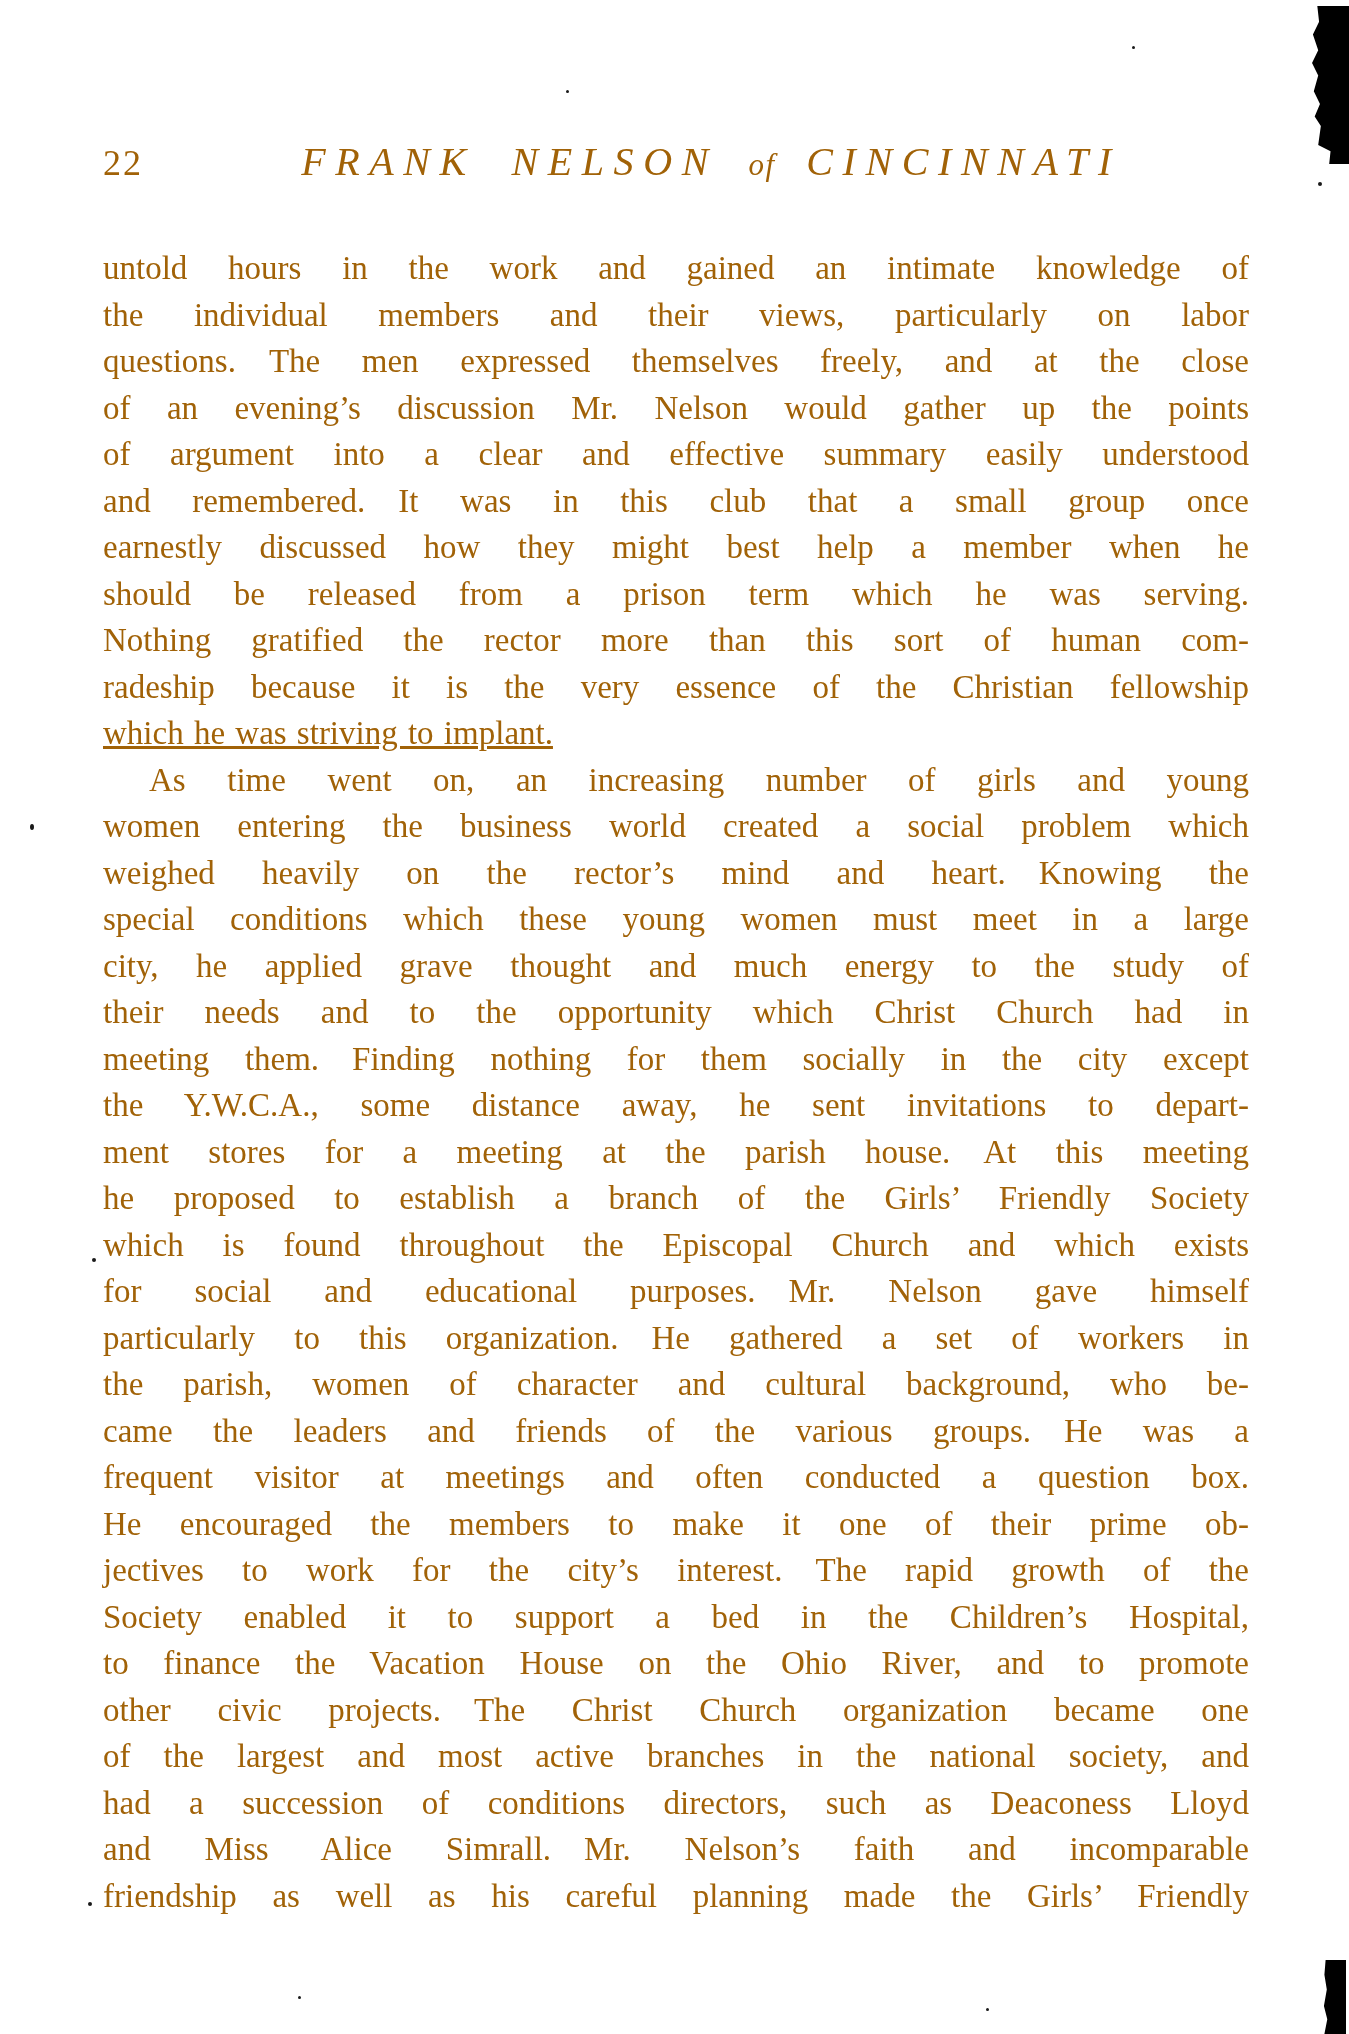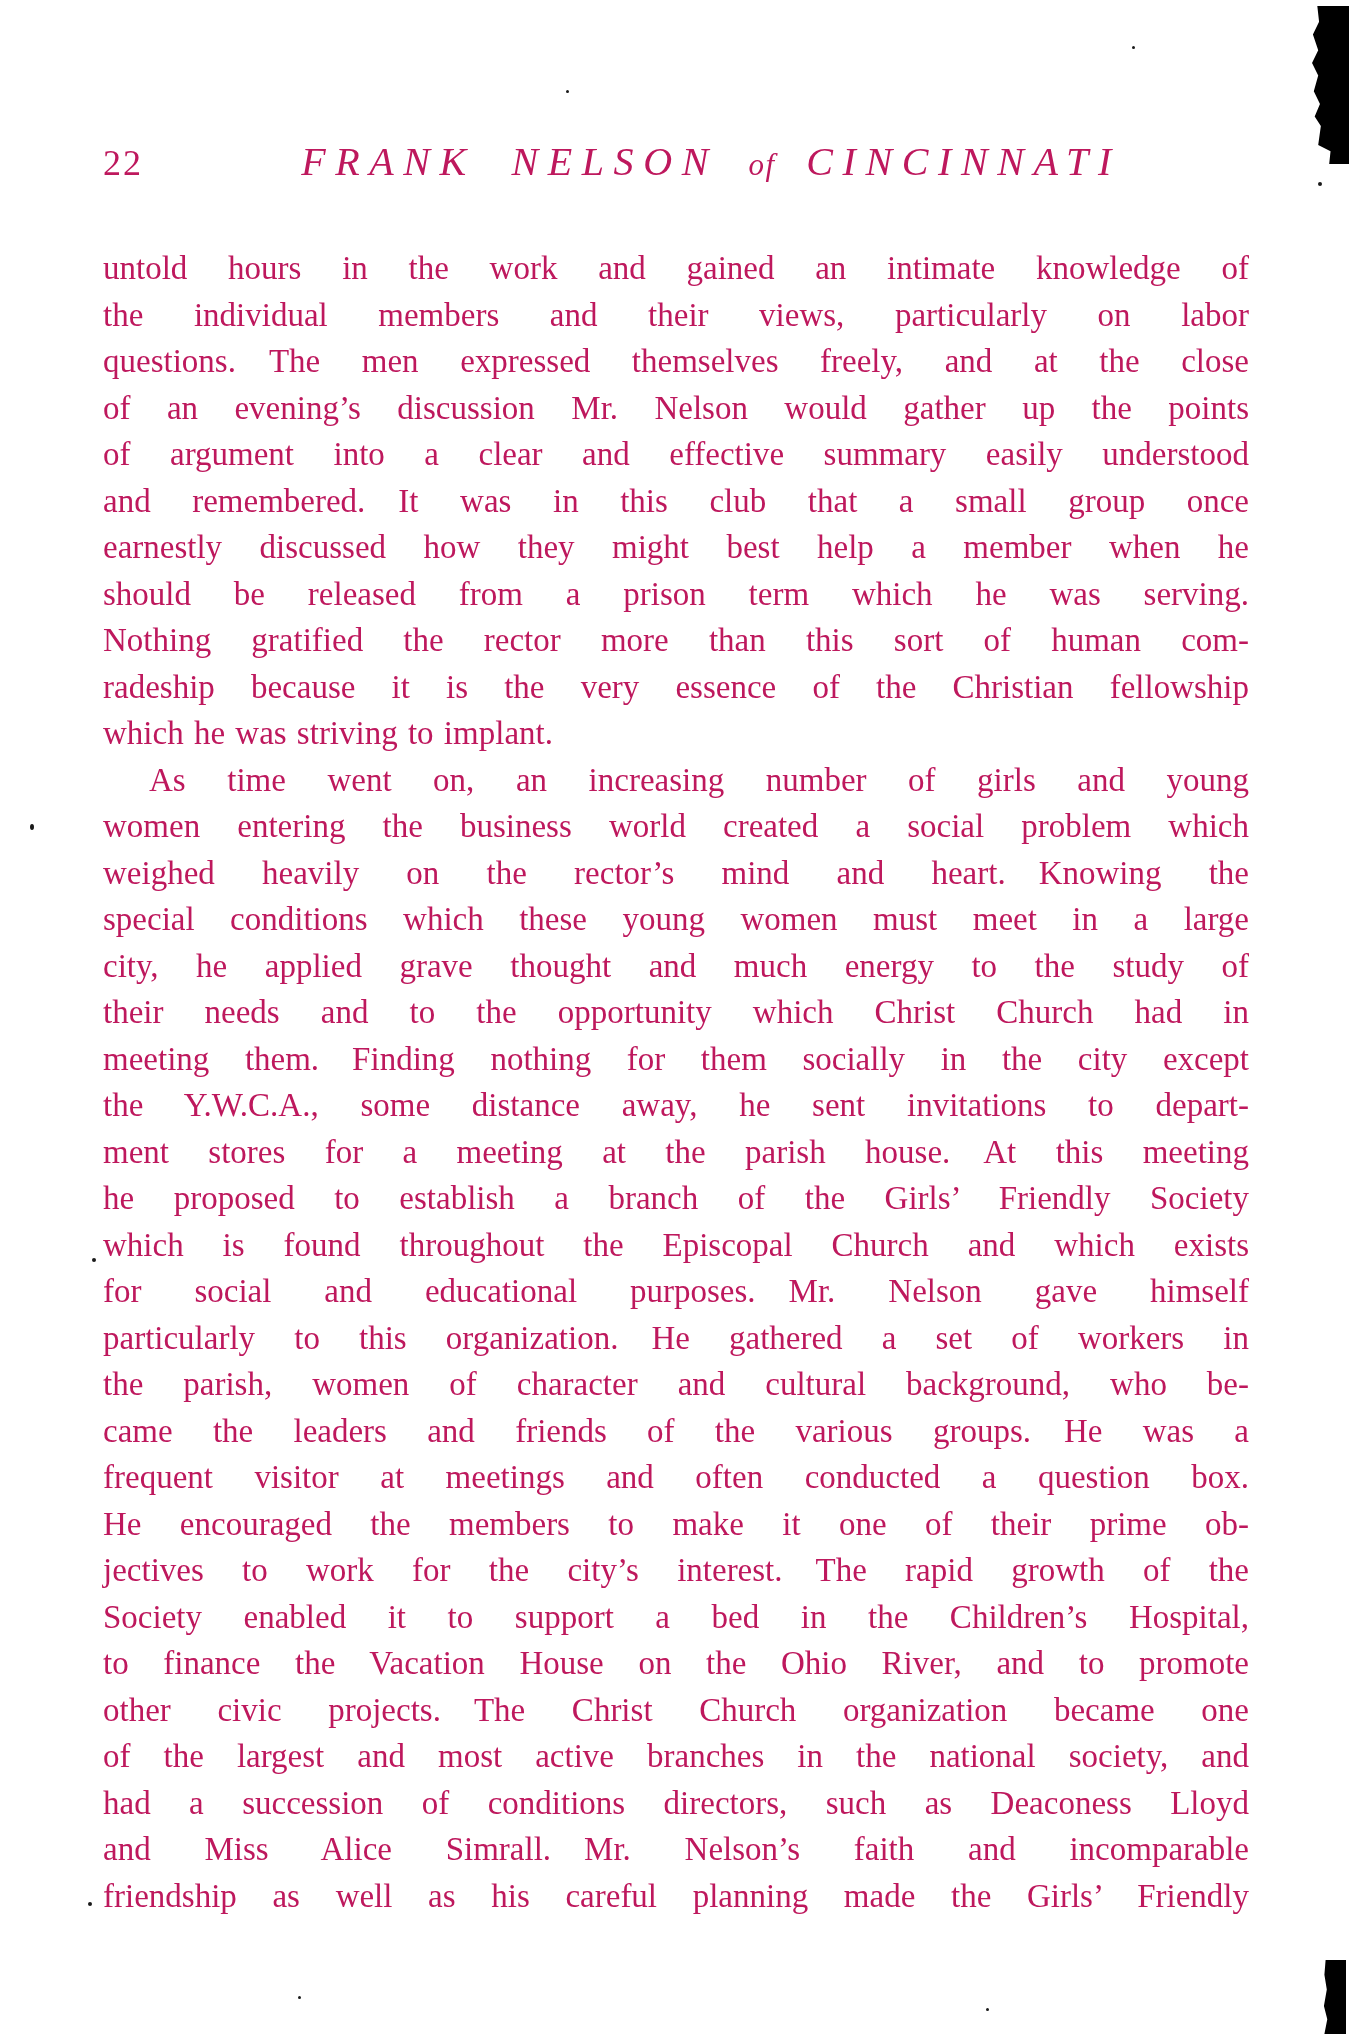--- a/index.html
+++ b/index.html
@@ -7,21 +7,21 @@
     padding: 0;
     background: #e8e8e8;
   }
   .page {
     position: relative;
     width: 1349px;
     height: 2034px;
     background: #ffffff;
     overflow: hidden;
     font-family: "Liberation Serif", serif;
-    color: #be185d;
+    color: #a16207;
   }
   
   .header {
     position: absolute;
     top: 138px;
     left: 103px;
     width: 1146px;
     height: 52px;
     display: flex;
     align-items: baseline;
@@ -57,20 +57,21 @@
     font-size: 33px;
     line-height: 46.5px;
     word-spacing: 2px;
   }
   .line {
     text-align: justify;
     text-align-last: justify;
   }
   .line.flush {
     text-align-last: left;
+    text-decoration: underline;
   }
   .line.indent {
     text-indent: 46px;
   }
   
   .blob-top-right {
     position: absolute;
     top: 6px;
     right: 0;
     width: 44px;

